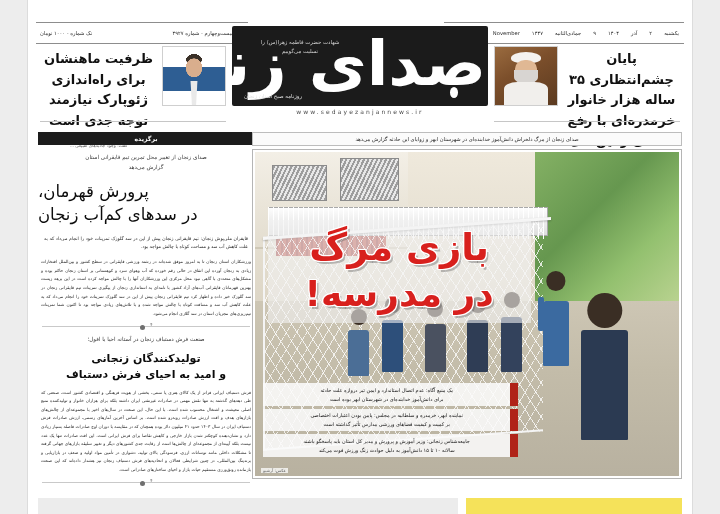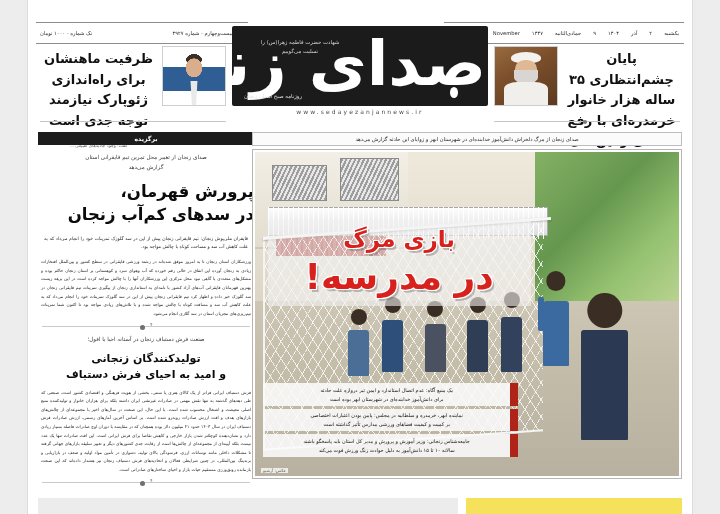--- a/index.html
+++ b/index.html
@@ -276,23 +276,23 @@
     margin-top: 7px;
     text-align: center;
     font-size: 5.6px;
     line-height: 1.85;
     color: #3b3b3b;
   }
   .kicker .kicker-2 { display: block; }
 
   .head-1 {
     margin-top: 7px;
-    text-align: right;
+    text-align: left;
     font-size: 16.5px;
-    font-weight: 700;
+    font-weight: 400;
     line-height: 1.42;
     color: #0c0c0c;
     letter-spacing: -.3px;
   }
   .head-2 {
     margin-top: 6px;
     text-align: center;
     font-size: 11px;
     font-weight: 700;
     line-height: 1.45;
@@ -459,21 +459,21 @@
     color: #d8201d;
     line-height: 1.22;
     letter-spacing: -.5px;
     text-shadow:
       -1.1px 0 0 #ffffff,  1.1px 0 0 #ffffff,
        0 -1.1px 0 #ffffff, 0  1.1px 0 #ffffff,
       -1px -1px 0 #ffffff, 1px -1px 0 #ffffff,
       -1px  1px 0 #ffffff, 1px  1px 0 #ffffff,
        2.5px 2.5px 0 rgba(80,80,80,.35);
   }
-  #big-headline-1 { font-size: 23px; }
+  #big-headline-1 { font-size: 37px; }
   #big-headline-2 { font-size: 36px; margin-top: 2px; }
 
   
   #bullets {
     position: absolute;
     left: 2%;
     bottom: 5%;
     width: 60%;
   }
   .bullet {

